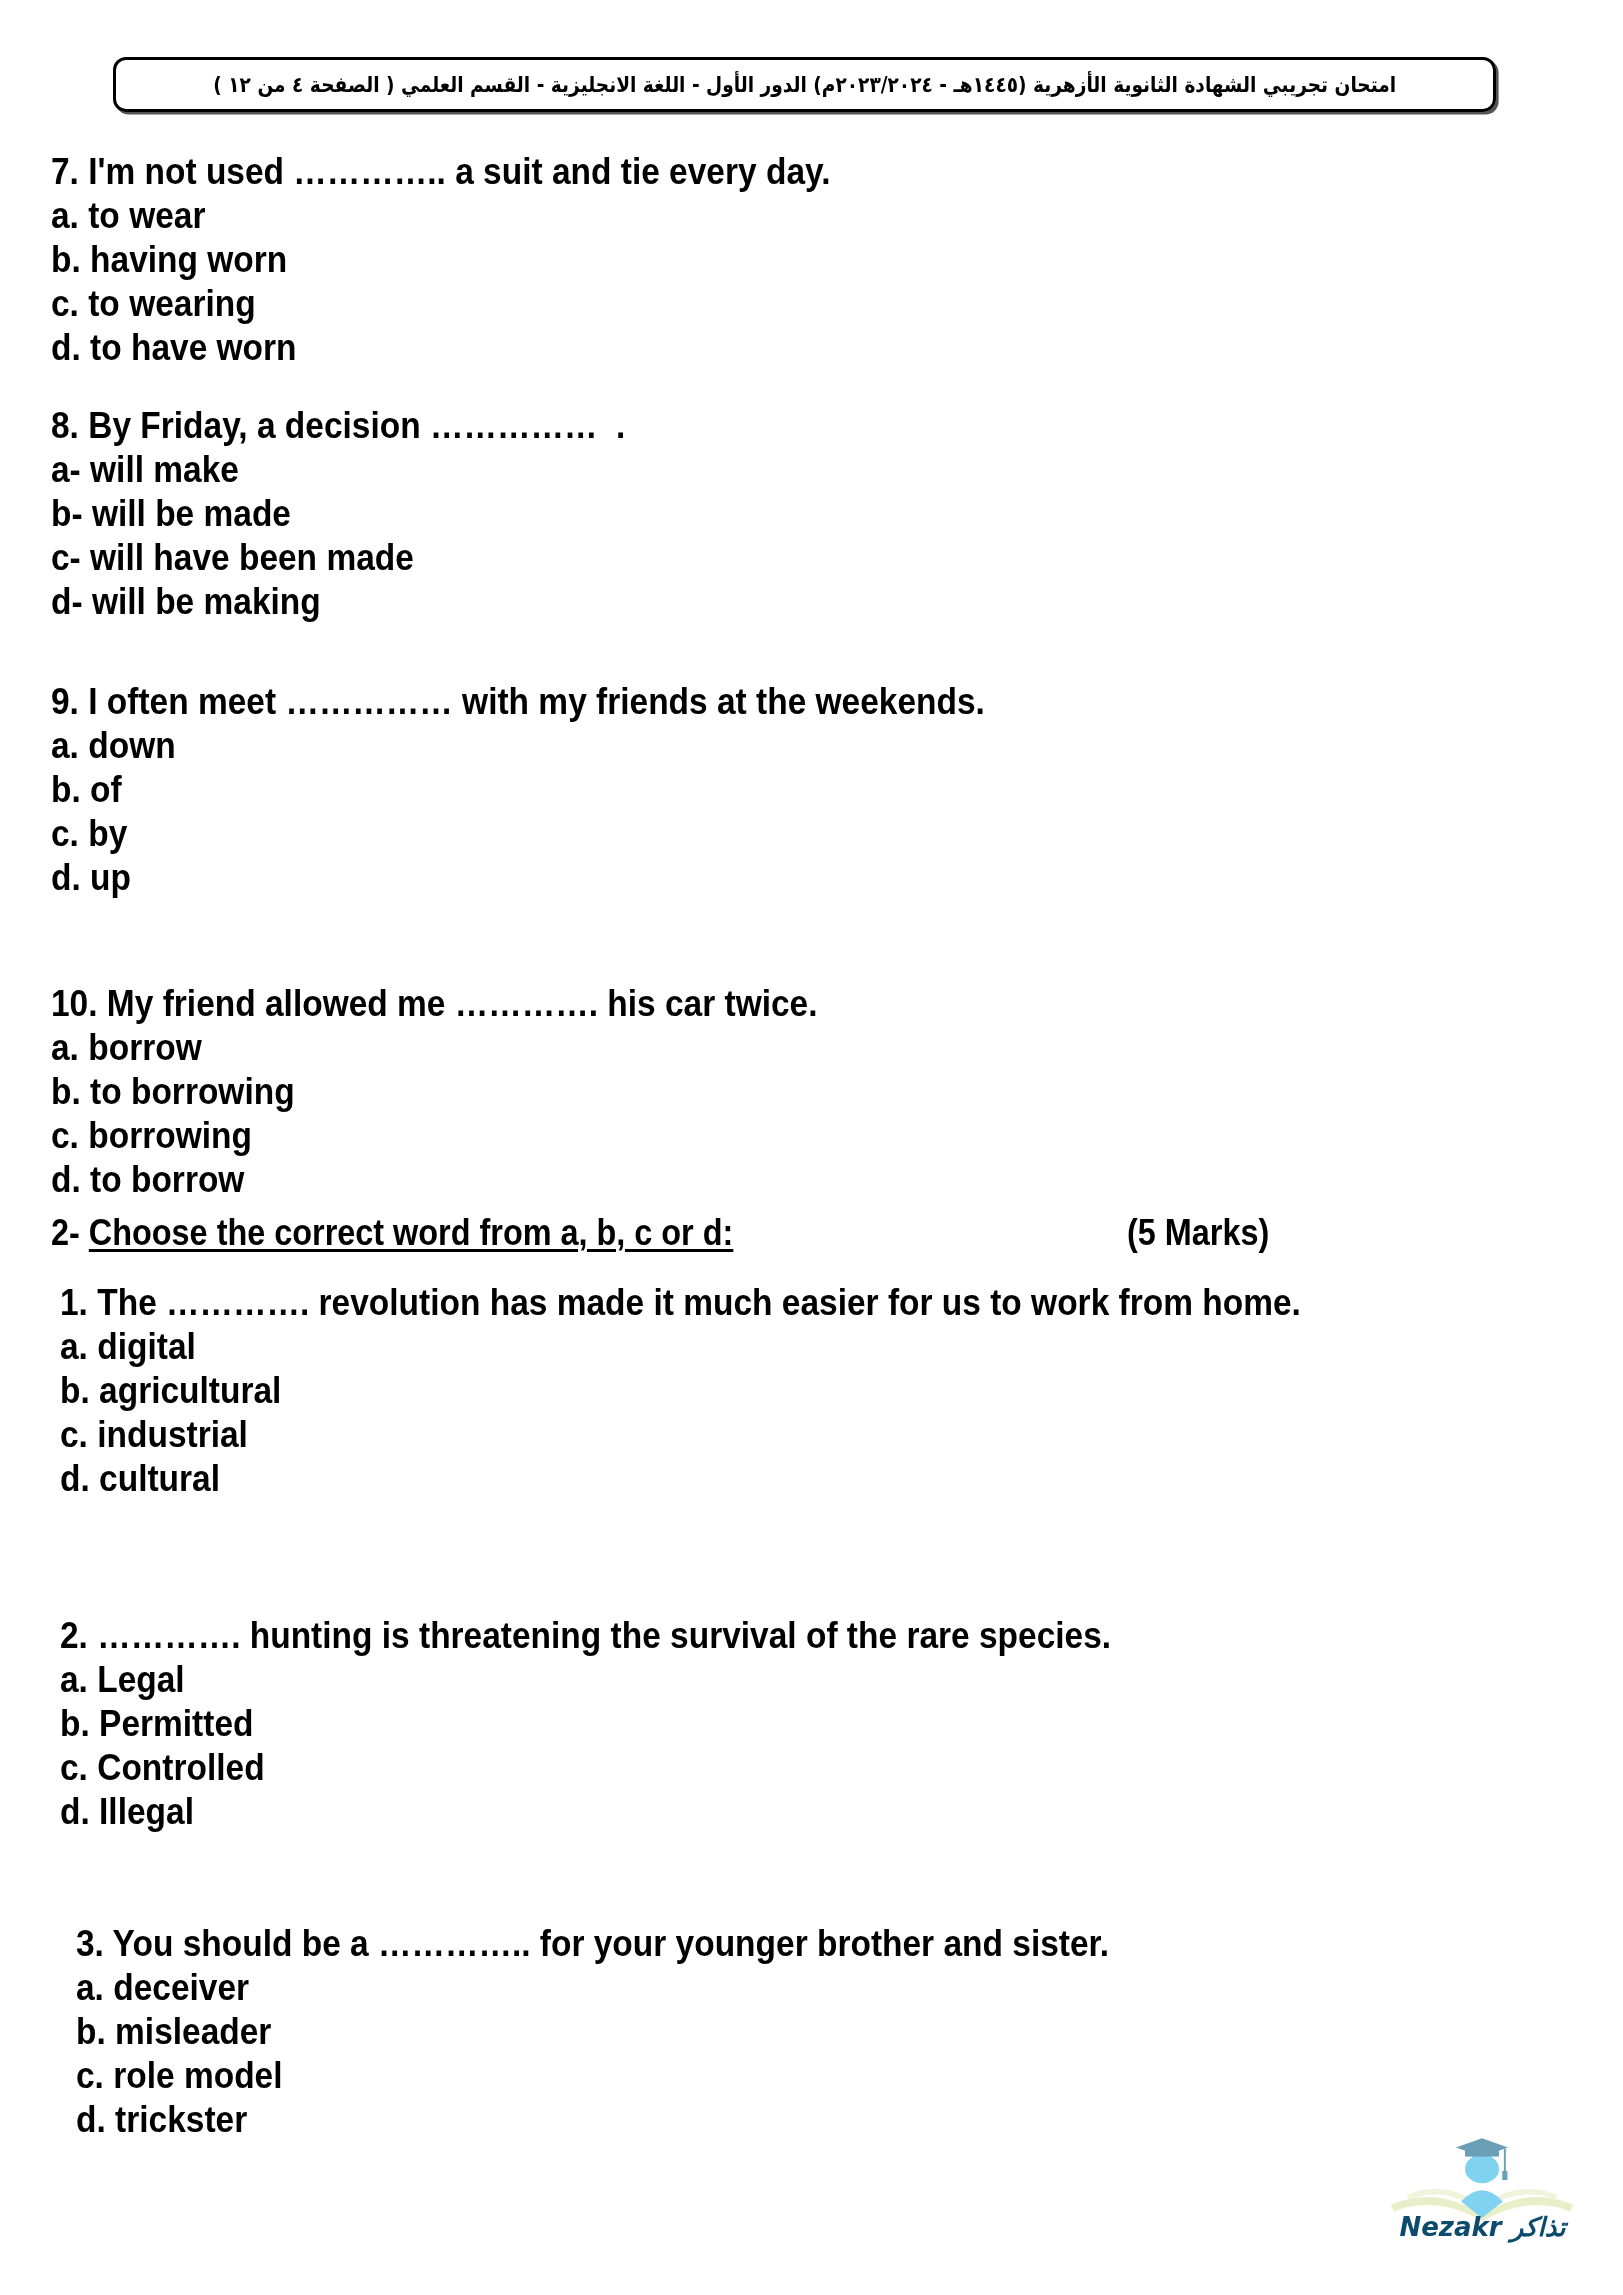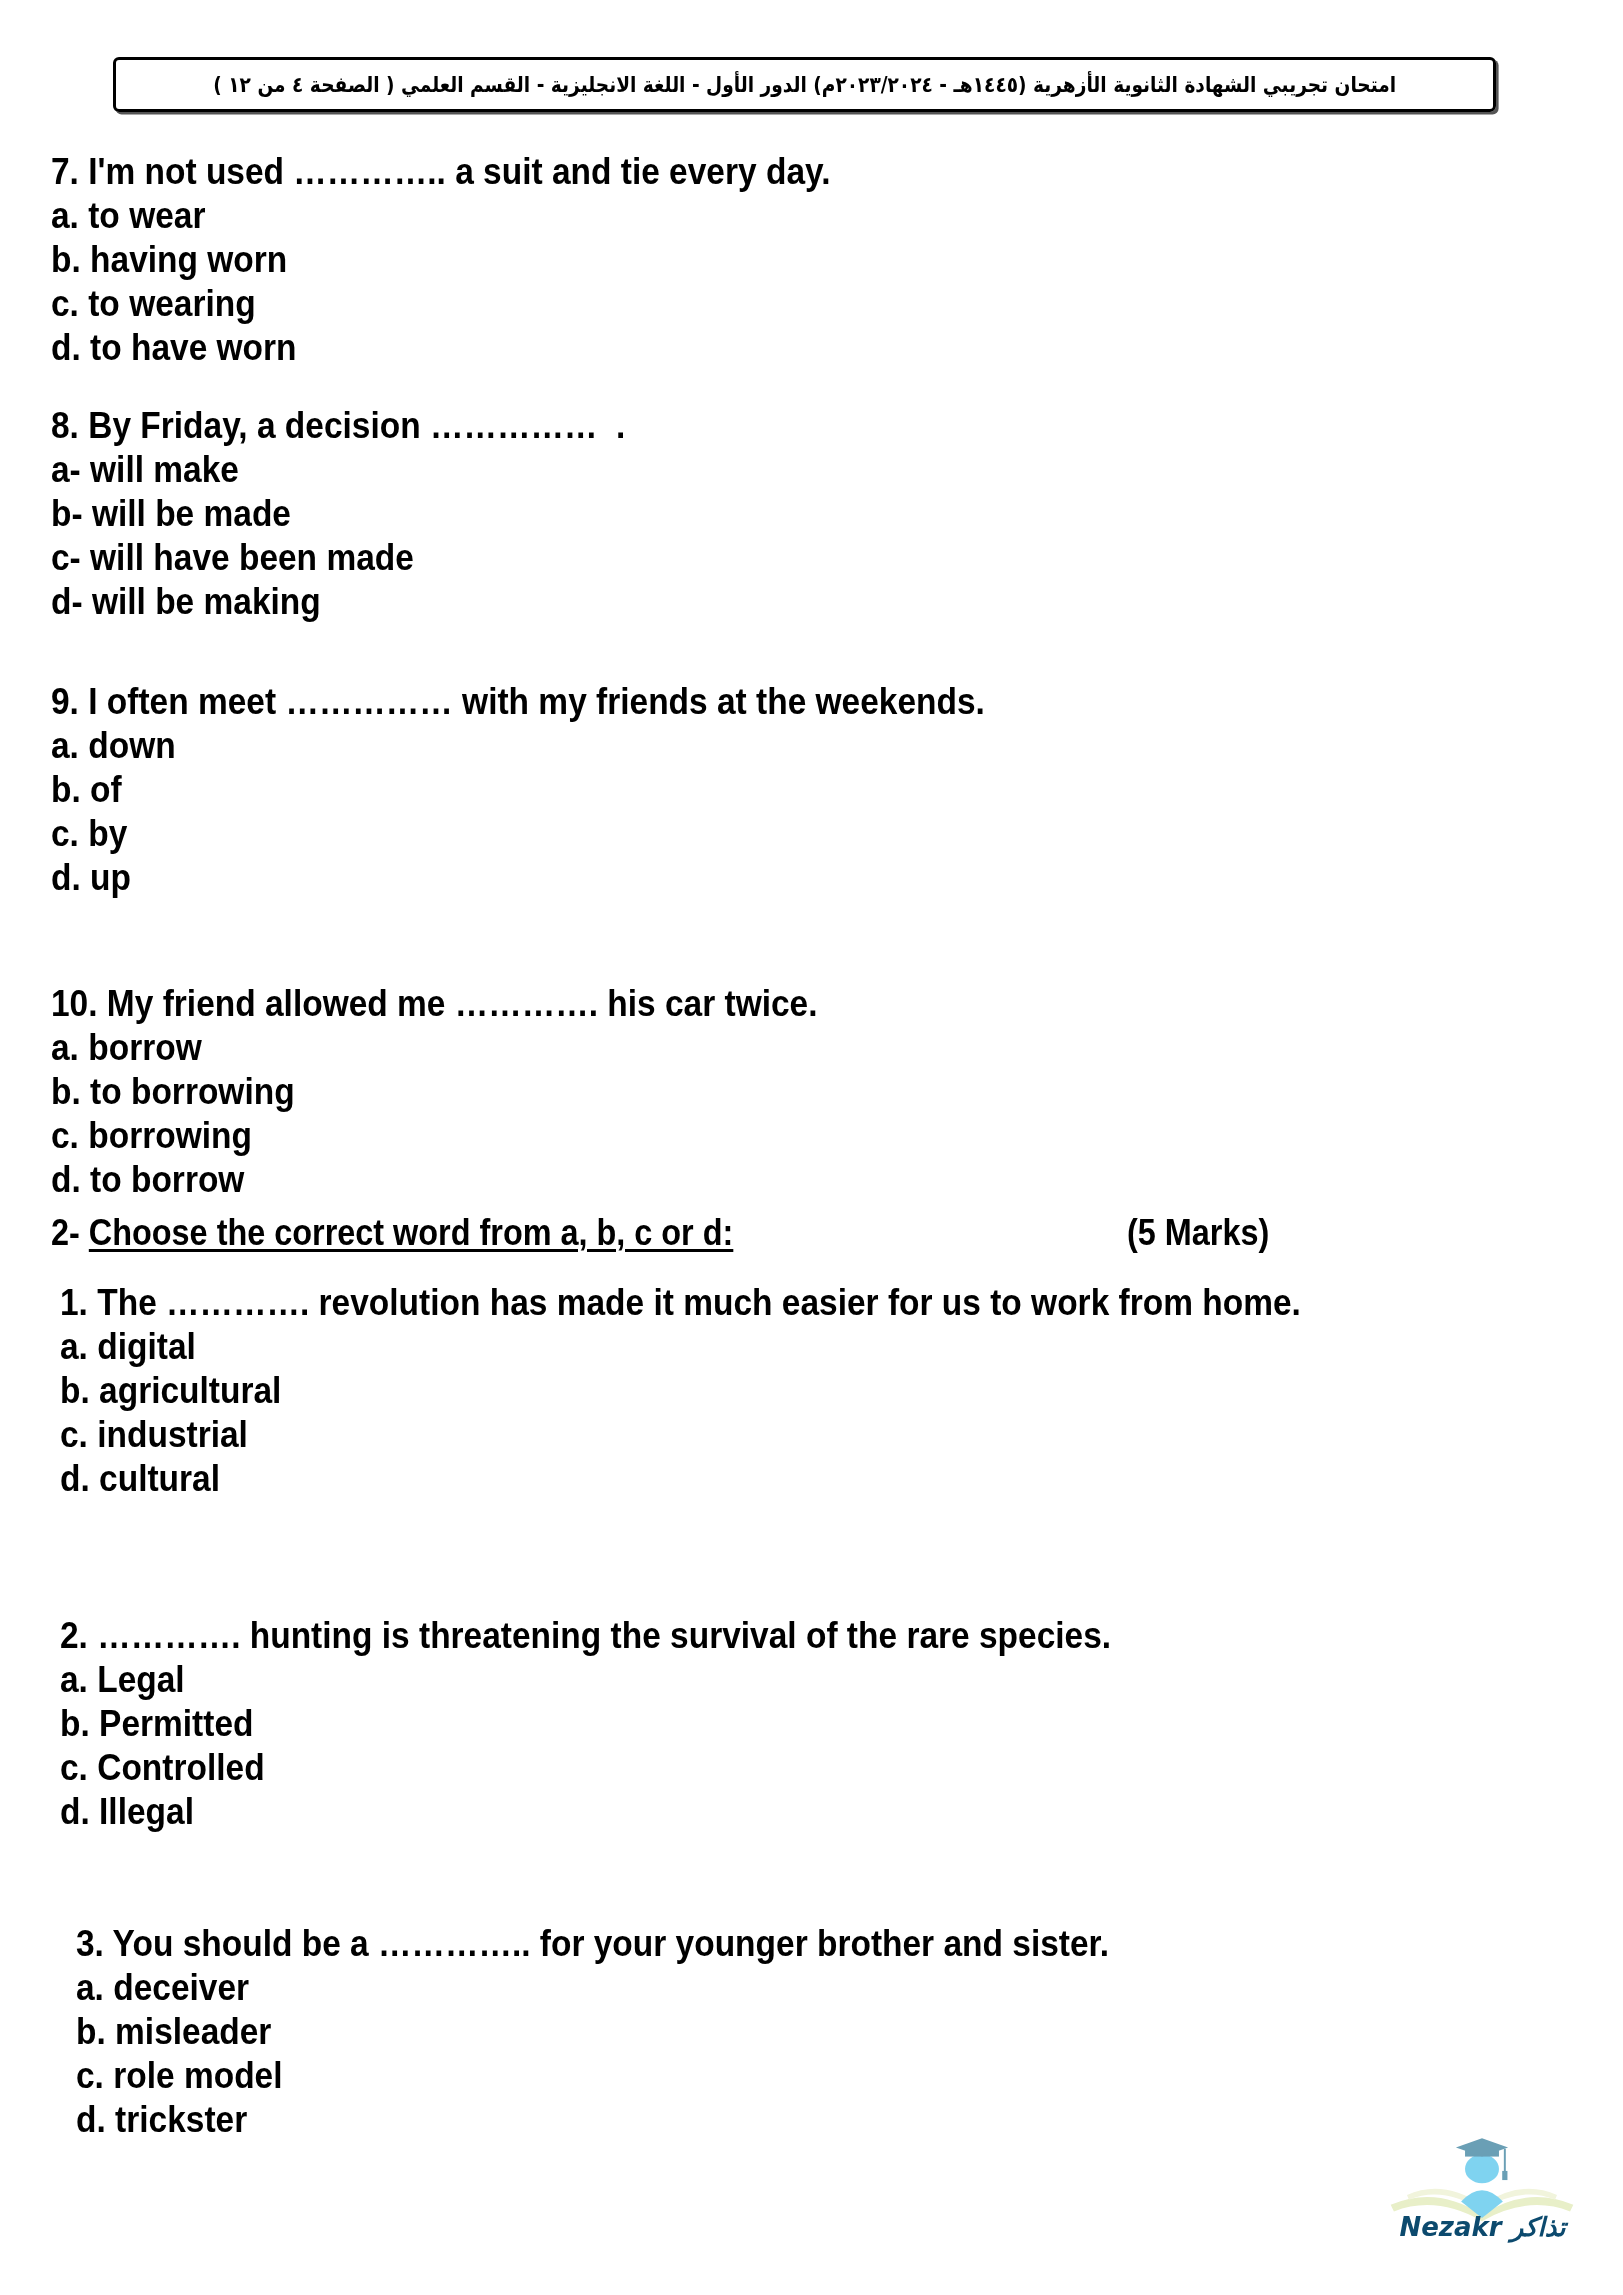--- a/index.html
+++ b/index.html
@@ -2,21 +2,21 @@
 <html style="font-size:10.5px"><head>
 <meta charset="utf-8">
 <style>
   html, body { margin: 0; padding: 0; background: #ffffff; }
   body {
     width: 1623px; height: 2295px; position: relative; overflow: hidden;
     font-family: "Liberation Sans", sans-serif; color: #000;
   }
   .header-box {
     position: absolute; left: 113px; top: 57px; width: 1383px; height: 55px;
-    border: 3.3px solid #000; border-radius: 6px; box-sizing: border-box;
+    border: 3.3px solid #000; border-radius: 13px; box-sizing: border-box;
     box-shadow: 2.6px 2.6px 0 #555;
     display: flex; align-items: center; justify-content: center;
   }
   .header-text {
     font-family: "DejaVu Sans", sans-serif; font-weight: bold; font-size: 21.6px;
     direction: rtl; white-space: nowrap; letter-spacing: -0.3px;
     transform: scaleX(0.86);
   }
   .block { position: absolute; left: 51px; font-weight: bold; }
   .line {

